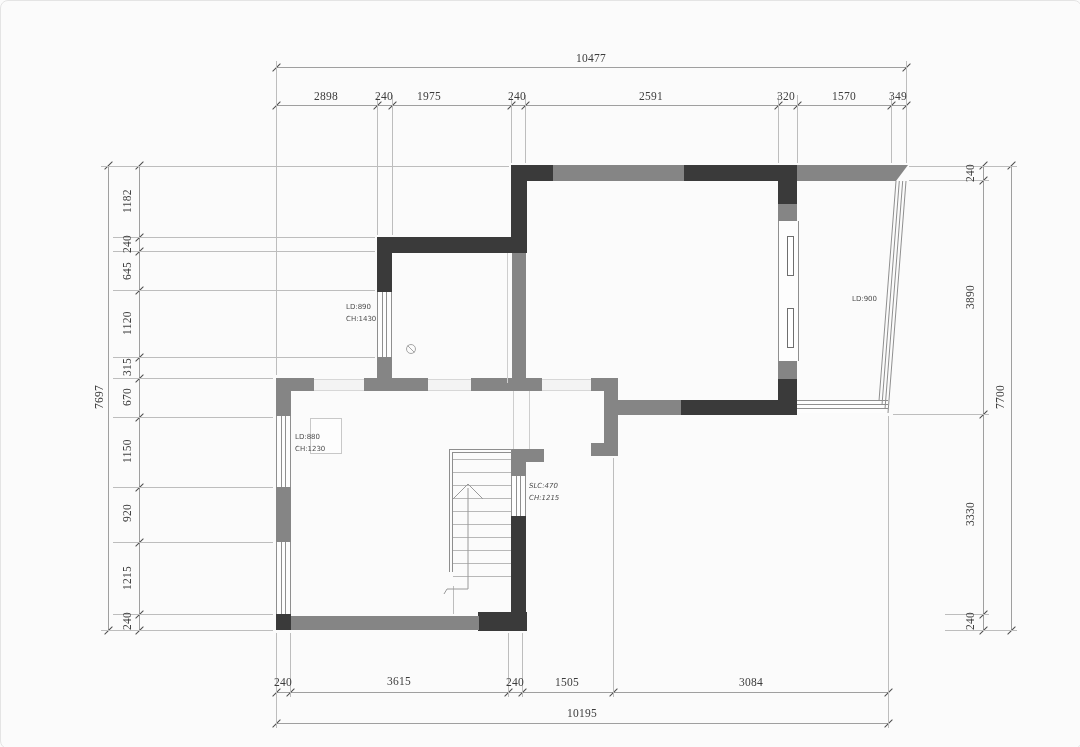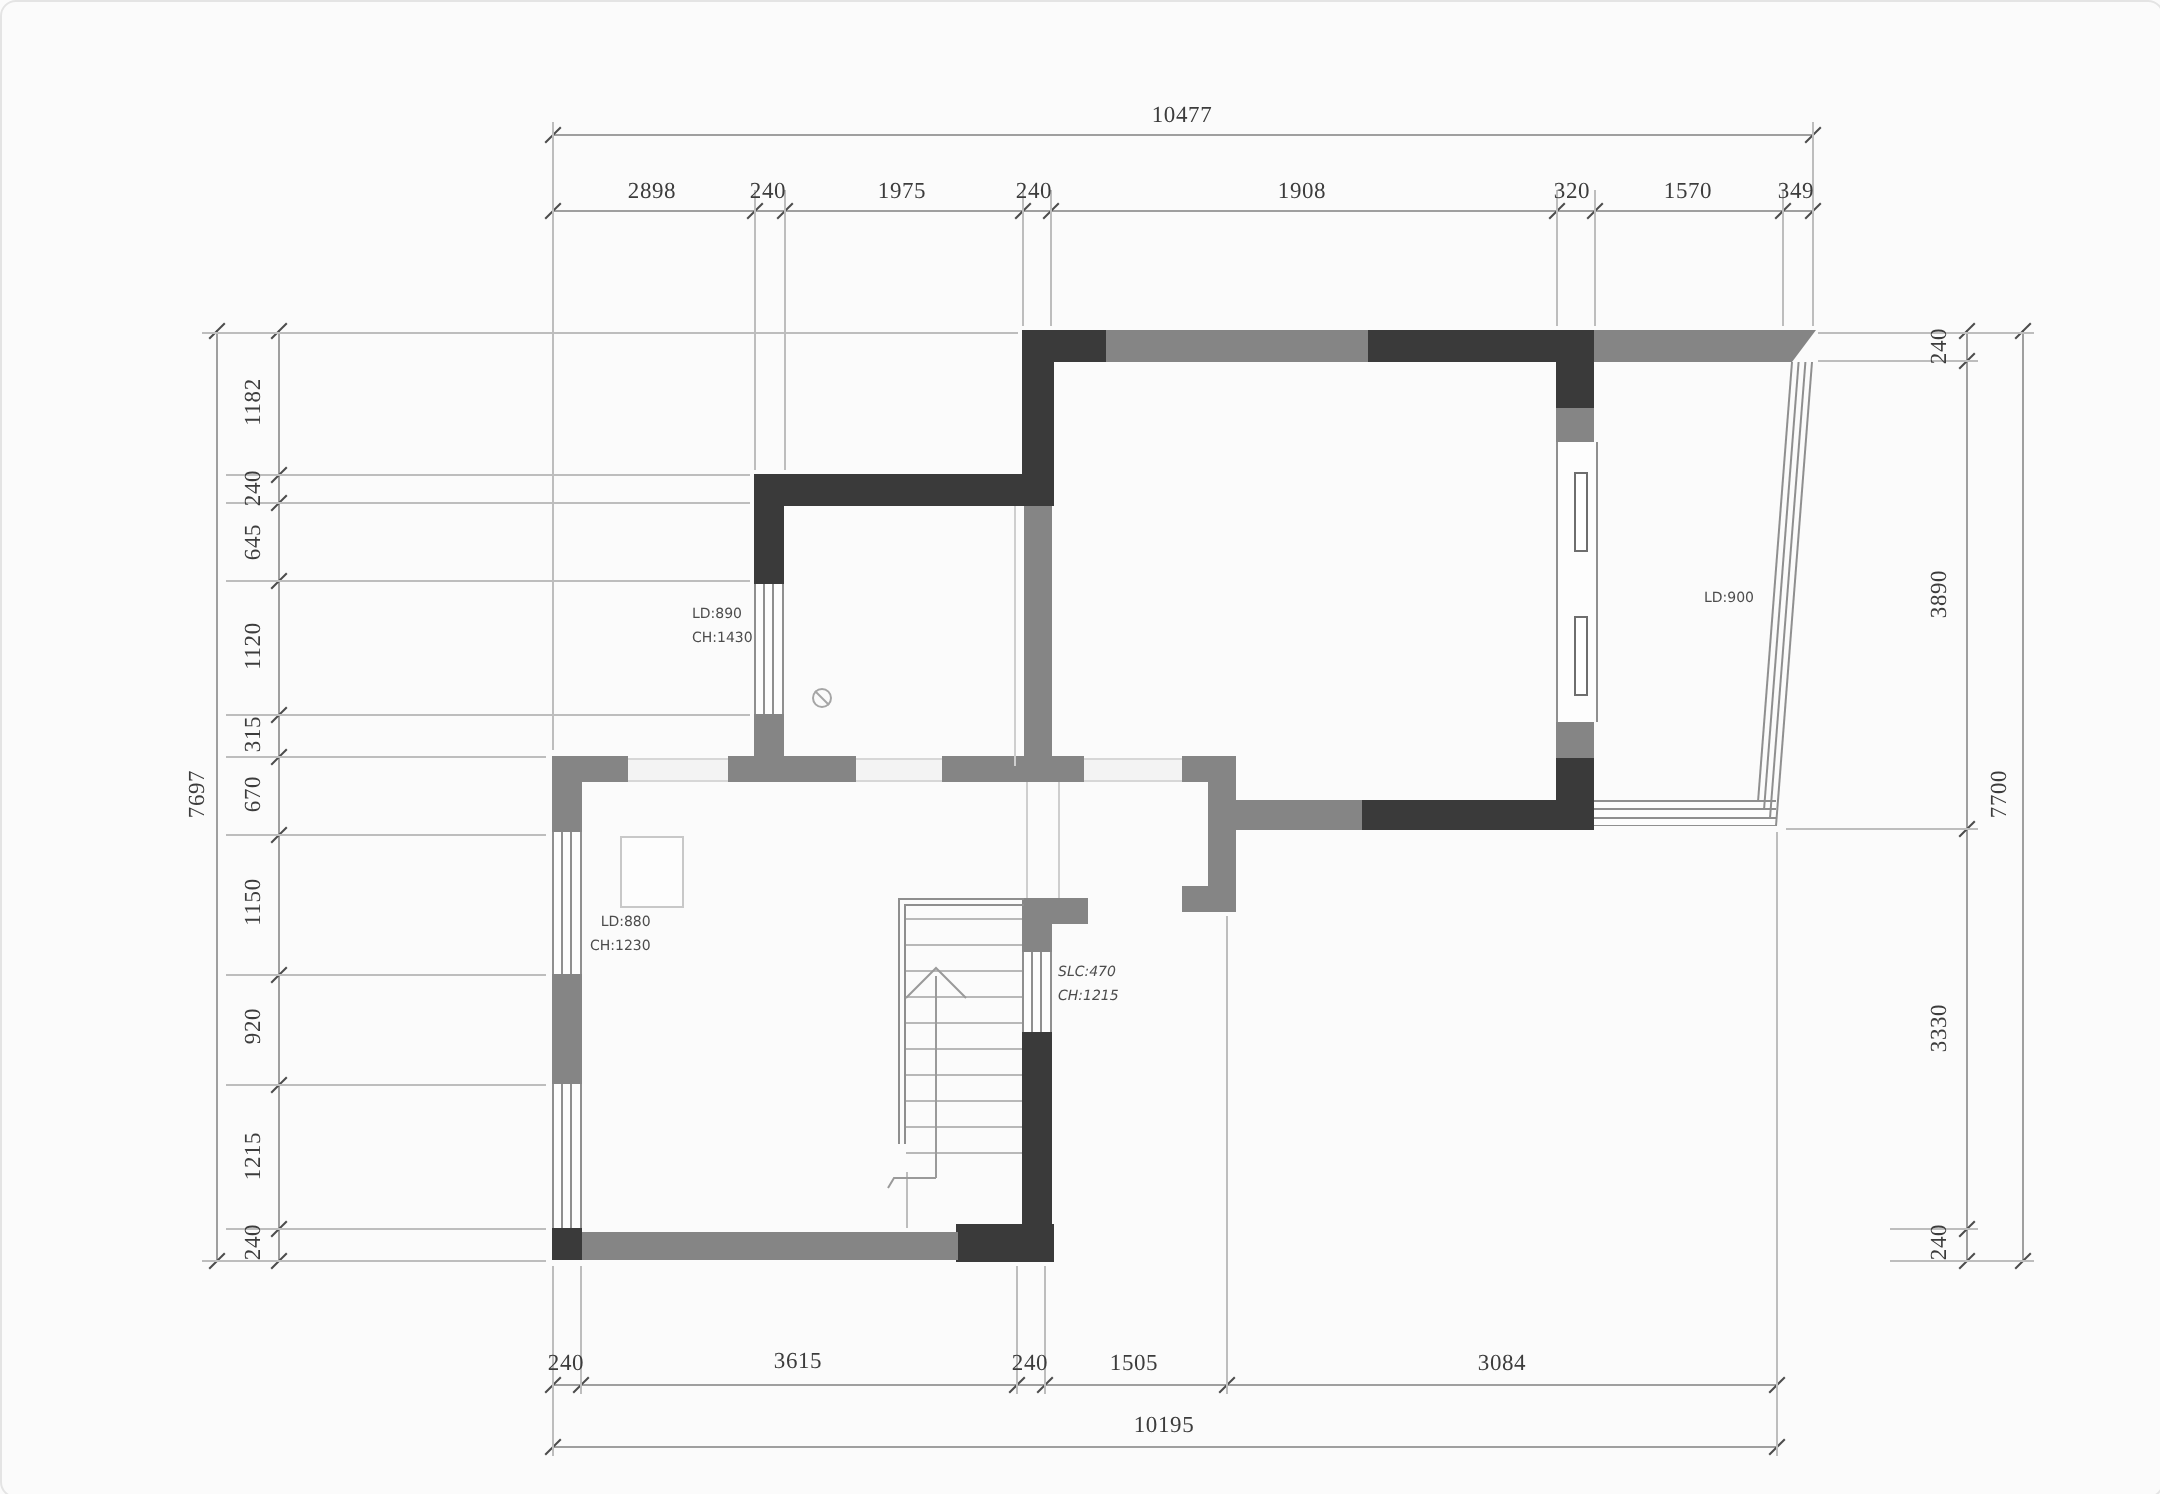--- a/index.html
+++ b/index.html
@@ -125,23 +125,23 @@
       <div class="xln" style="left: 100px; top: 629px; width: 172px; height: 1px;"></div>
       <div class="xln" style="left: 908px; top: 179px; width: 80px; height: 1px;"></div>
       <div class="xln" style="left: 892px; top: 413px; width: 96px; height: 1px;"></div>
       <div class="xln" style="left: 944px; top: 613px; width: 44px; height: 1px;"></div>
       <div class="xln" style="left: 944px; top: 629px; width: 72px; height: 1px;"></div>
     </div>
 
   <div class="dim" style="left:590px;top:51px;">10477</div>
   <div class="dim" style="left:325px;top:89px;">2898</div>
   <div class="dim" style="left:383px;top:89px;">240</div>
-  <div class="dim" style="left:450px;top:89px;">1975</div>
+  <div class="dim" style="left:428px;top:89px;">1975</div>
   <div class="dim" style="left:516px;top:89px;">240</div>
-  <div class="dim" style="left:650px;top:89px;">1908</div>
+  <div class="dim" style="left:650px;top:89px;">2591</div>
   <div class="dim" style="left:785px;top:89px;">320</div>
   <div class="dim" style="left:843px;top:89px;">1570</div>
   <div class="dim" style="left:897px;top:89px;">349</div>
 
   <div class="dim" style="left:282px;top:675px;">240</div>
   <div class="dim" style="left:398px;top:674px;">3615</div>
   <div class="dim" style="left:514px;top:675px;">240</div>
   <div class="dim" style="left:566px;top:675px;">1505</div>
   <div class="dim" style="left:750px;top:675px;">3084</div>
   <div class="dim" style="left:581px;top:706px;">10195</div>
@@ -216,21 +216,21 @@
   <div class="railbox" style="left:448px;top:448px;width:62px;height:122px;"></div>
   <div class="railbox" style="left:451px;top:451px;width:59px;height:119px;"></div>
   <div class="treads" style="left:452px;top:458px;width:58px;height:127px;"></div>
 
   <div class="furn" style="left:309px;top:417px;width:30px;height:34px;"></div>
 
   <div class="ann" style="left:345px;top:300px;">
     <div>LD:890</div>
     <div>CH:1430</div>
   </div>
-  <div class="ann" style="left:294px;top:454px;text-align:right;">
+  <div class="ann" style="left:294px;top:430px;">
     <div>LD:880</div>
     <div>CH:1230</div>
   </div>
   <div class="ann" style="left:528px;top:479px;font-style:italic;">
     <div>SLC:470</div>
     <div>CH:1215</div>
   </div>
   <div class="ann" style="left:851px;top:292px;">
     <div>LD:900</div>
   </div>

